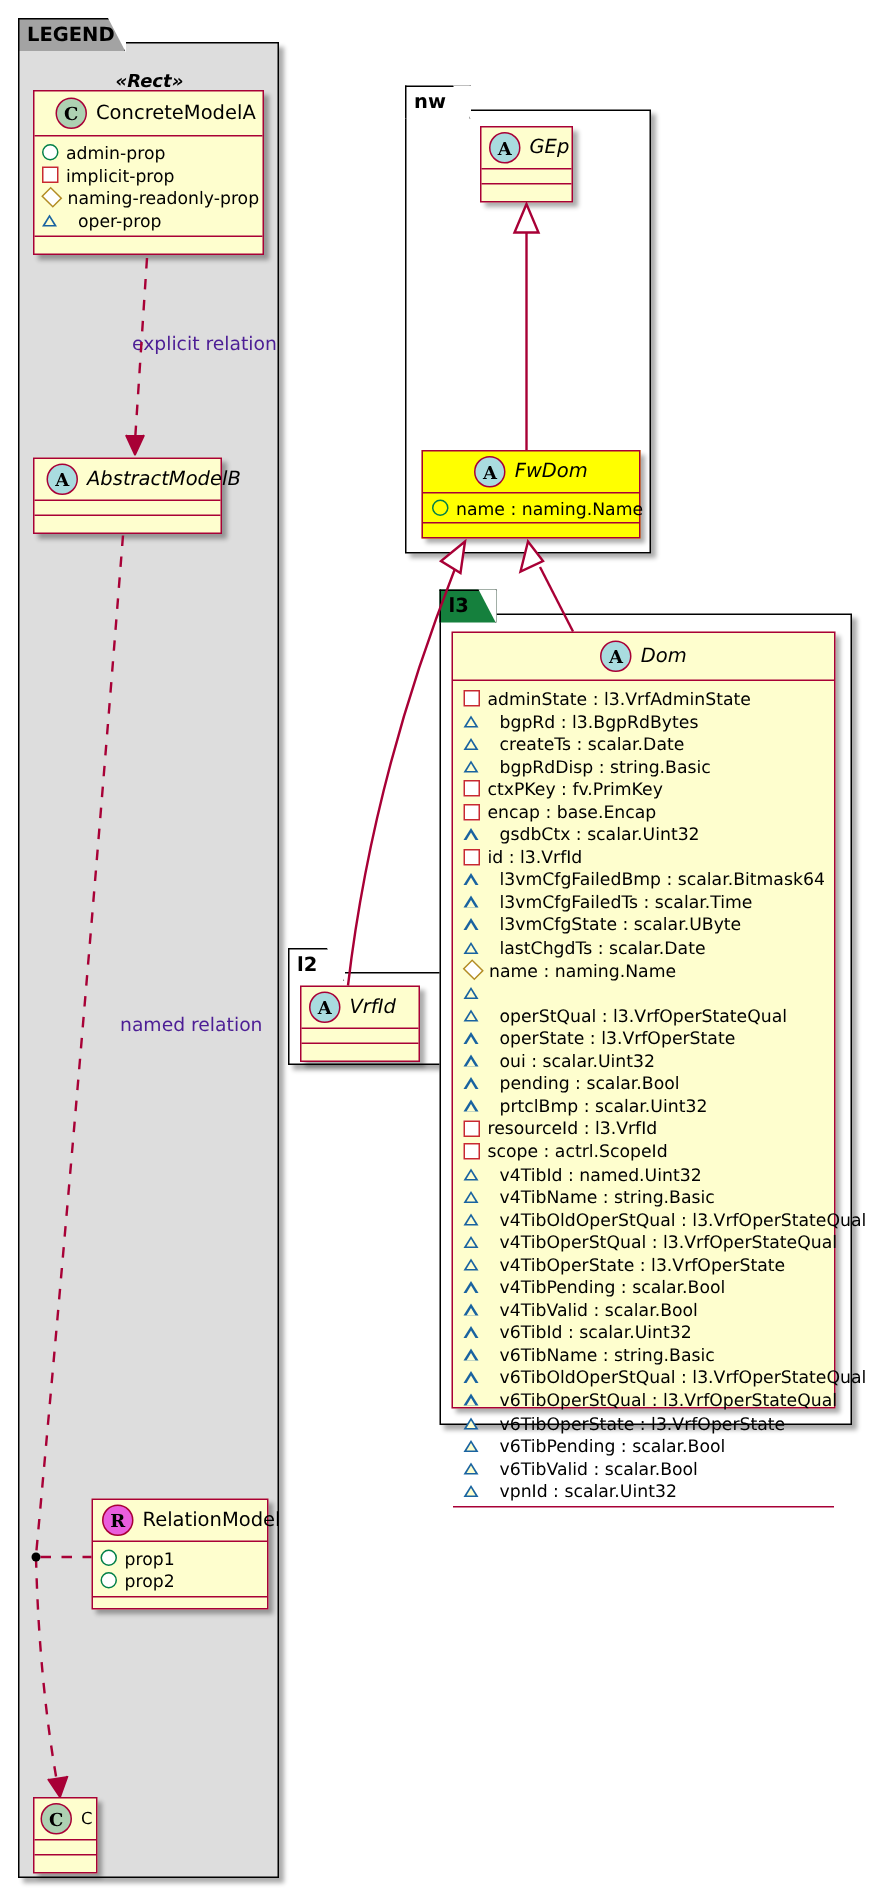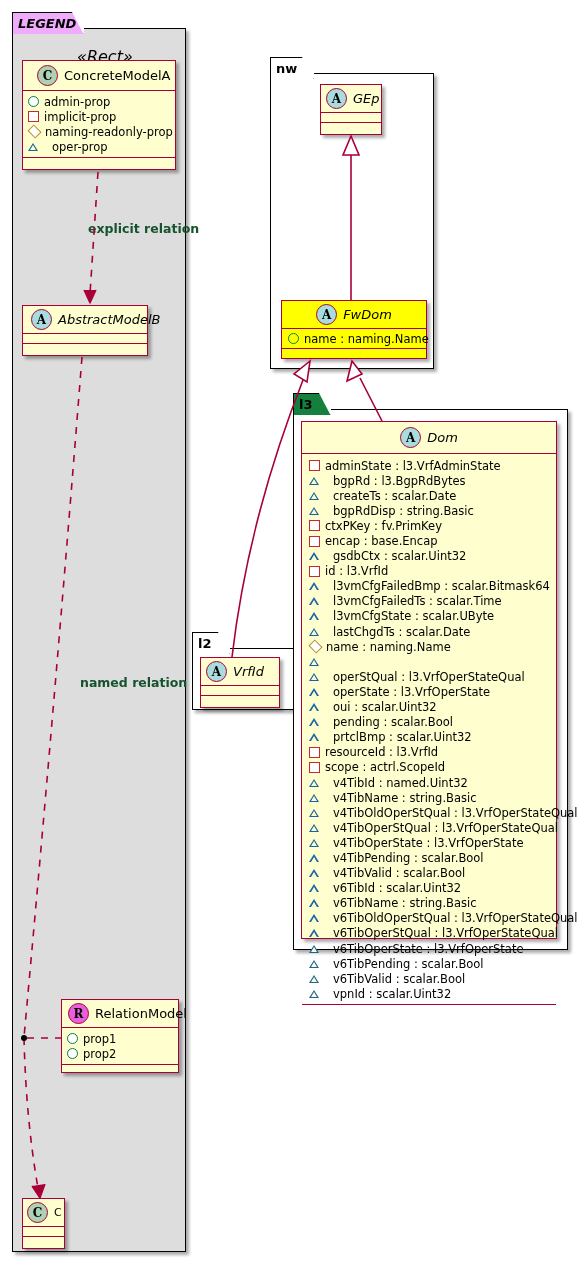--- a/index.html
+++ b/index.html
@@ -23,21 +23,21 @@
   .cls .hdr{display:flex;align-items:center;justify-content:center;gap:6px;
        padding:4px 8px;border-bottom:1.5px solid #A80036;}
   .cls .hdr.left{justify-content:flex-start;}
   .cls .title{font-size:13px;color:#000;white-space:nowrap;}
   .cls .title.ital{font-style:italic;}
   .cls .attrs{padding:3px 6px 3px 5px;border-bottom:1.5px solid #A80036;}
   .cls .empty{height:9px;border-bottom:1.5px solid #A80036;}
   .cls .empty:last-child{border-bottom:none;}
   .cls .meths{height:9px;}
 
-  .stereo{position:absolute;font-size:16px;font-style:italic;font-weight:normal;
+  .stereo{position:absolute;font-size:12px;font-style:italic;font-weight:bold;
           color:#000;white-space:nowrap;}
 
   
   .badge{width:19px;height:19px;border-radius:50%;flex:0 0 19px;
          display:flex;align-items:center;justify-content:center;
          font-size:12px;font-weight:bold;font-family:"DejaVu Serif","Liberation Serif",serif;}
   .badge.c{background:#ADD1B2;border:1.4px solid #A80036;color:#000;}
   .badge.a{background:#A9DCDF;border:1.4px solid #A80036;color:#000;}
   .badge.r{background:#E95EDD;border:1.4px solid #A80036;color:#000;}
 
@@ -52,30 +52,30 @@
   .ic.triangle{width:0;height:0;border-left:5px solid transparent;
                border-right:5px solid transparent;border-bottom:8.6px solid transparent;
                background:none;}
   .ic.triangle::before{content:"";position:absolute;left:-5px;top:0;
                width:0;height:0;border-left:5px solid transparent;
                border-right:5px solid transparent;border-bottom:8.6px solid #1963A0;}
   .ic.triangle::after{content:"";position:absolute;left:-3.3px;top:2.6px;
                width:0;height:0;border-left:3.3px solid transparent;
                border-right:3.3px solid transparent;border-bottom:5.8px solid #FEFECE;}
 
-  .lbl{position:absolute;font-size:12.5px;color:#14532d;white-space:nowrap;font-weight:bold;}
+  .lbl{position:absolute;font-size:12.5px;color:#4c1d95;white-space:nowrap;}
 
   svg.ov{position:absolute;left:0;top:0;width:584px;height:1264px;
          overflow:visible;pointer-events:none;}
 </style>
 </head>
 <body>
 
 <div class="pkg" style="left:12px;top:28px;width:174px;height:1224px;background:#DDDDDD;"></div>
-<div class="pkg-tab" style="left:12px;top:12px;width:72px;background:#f0abfc;font-style:italic;">
+<div class="pkg-tab" style="left:12px;top:12px;width:72px;background:#a3a3a3;">
   <span>LEGEND</span>
 </div>
 
 <div class="stereo" style="left:77px;top:47px;">«Rect»</div>
 
 <div class="cls" style="left:22px;top:60px;width:154px;height:110px;">
   <div class="hdr left" style="padding-left:14px;">
     <span class="badge c">C</span>
     <span class="title">ConcreteModelA</span>
   </div>

